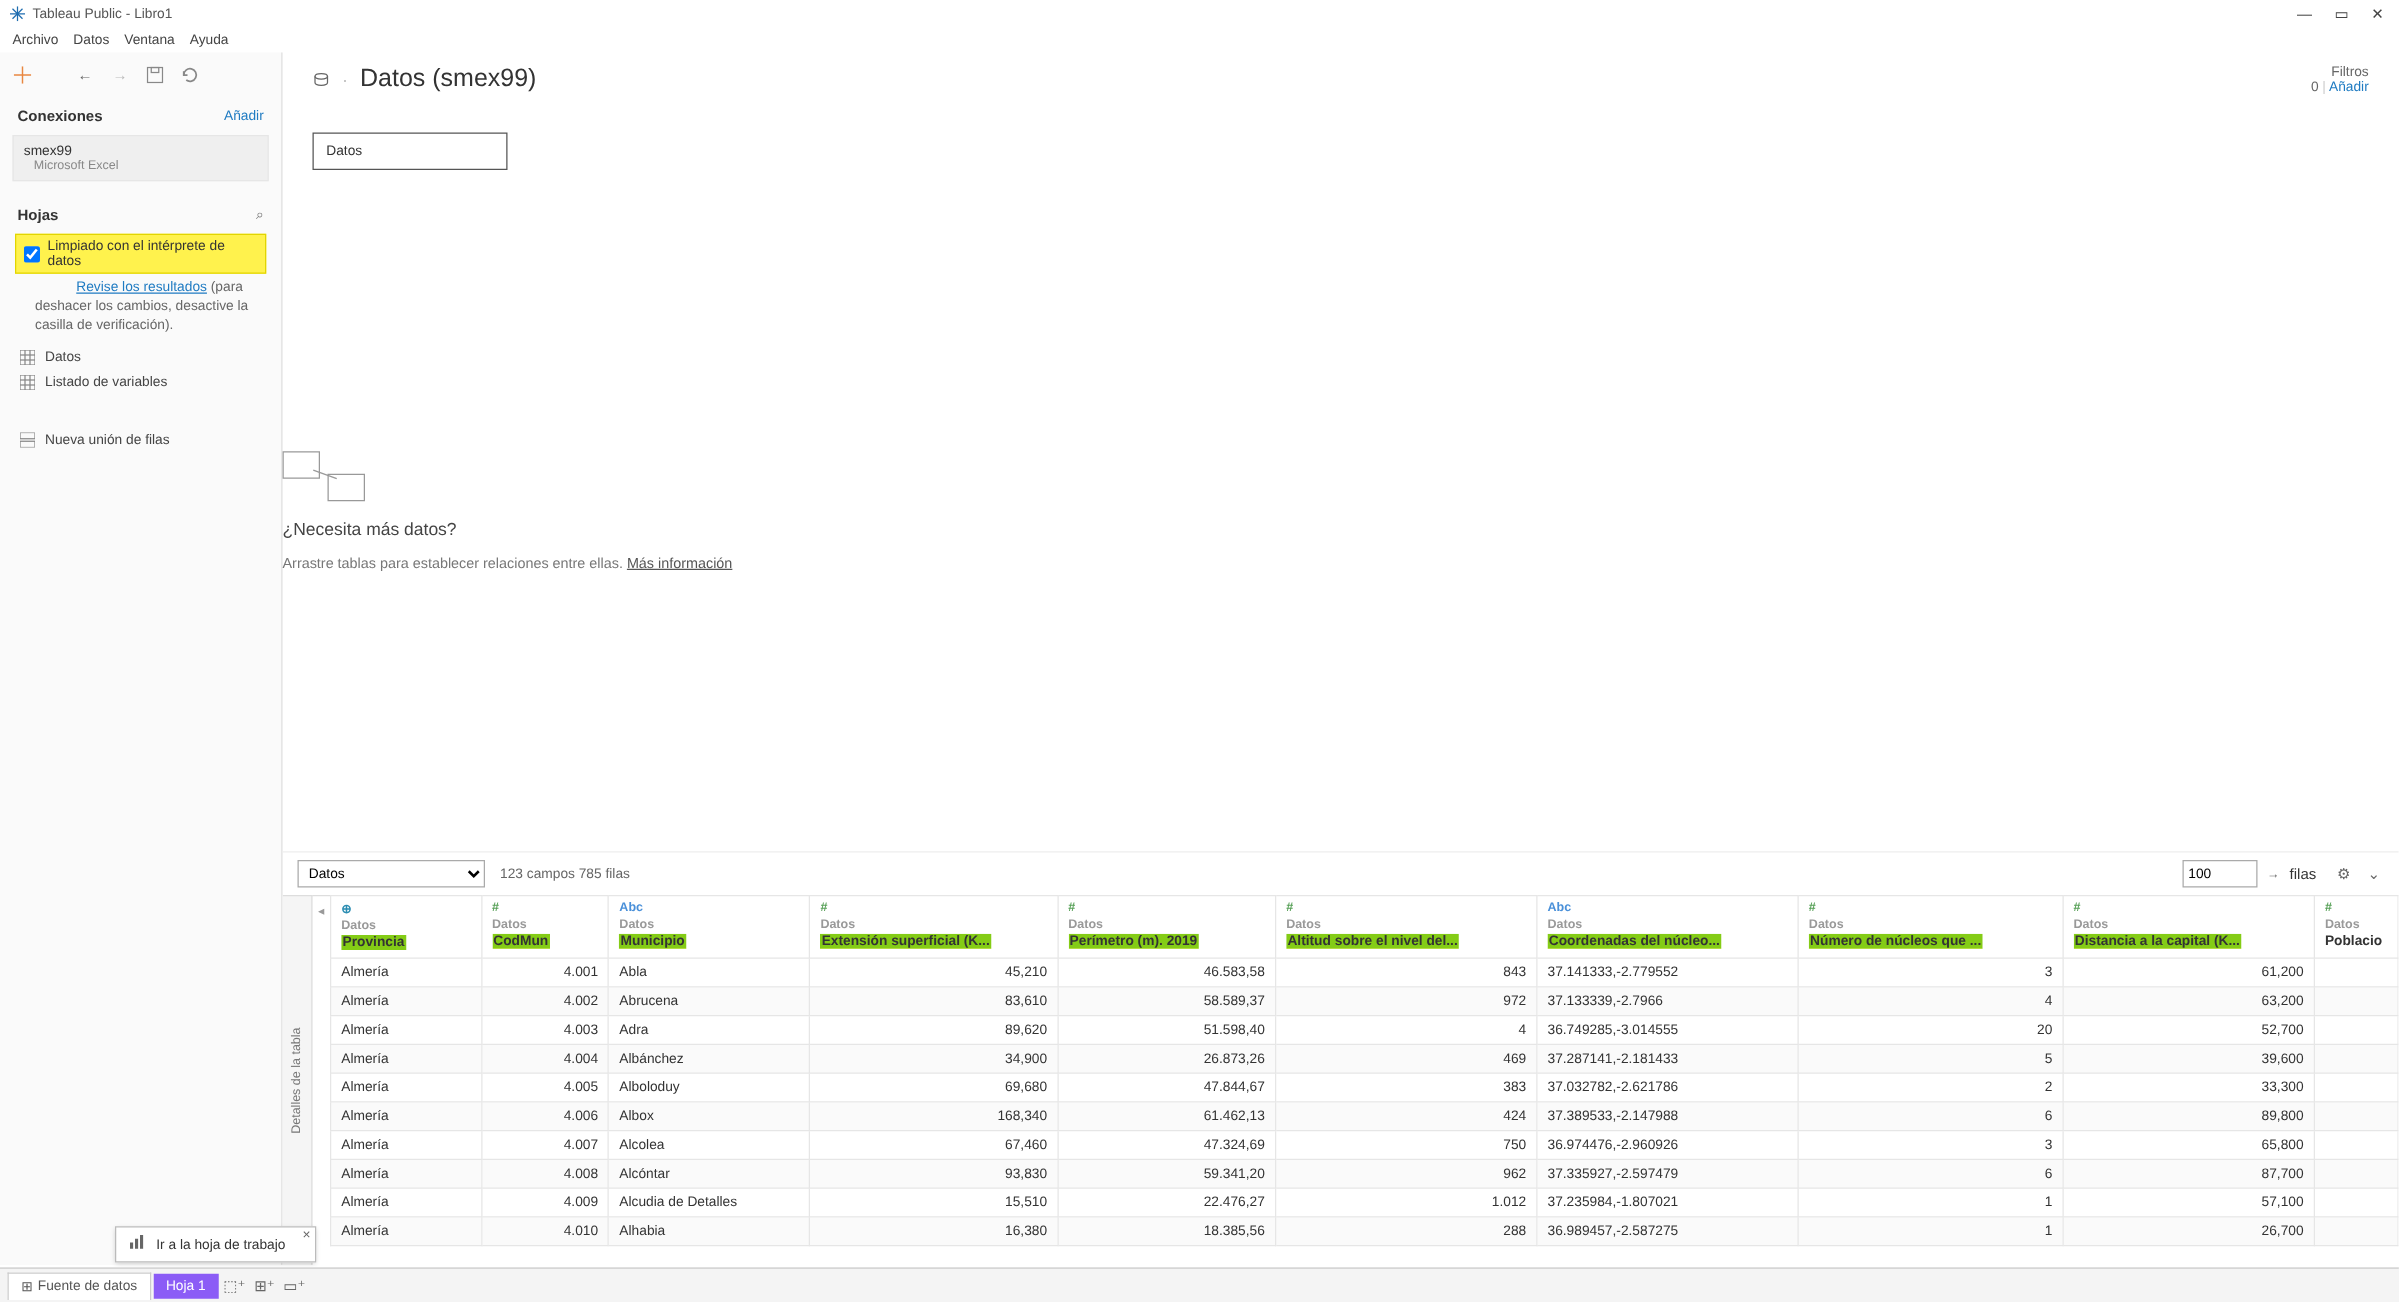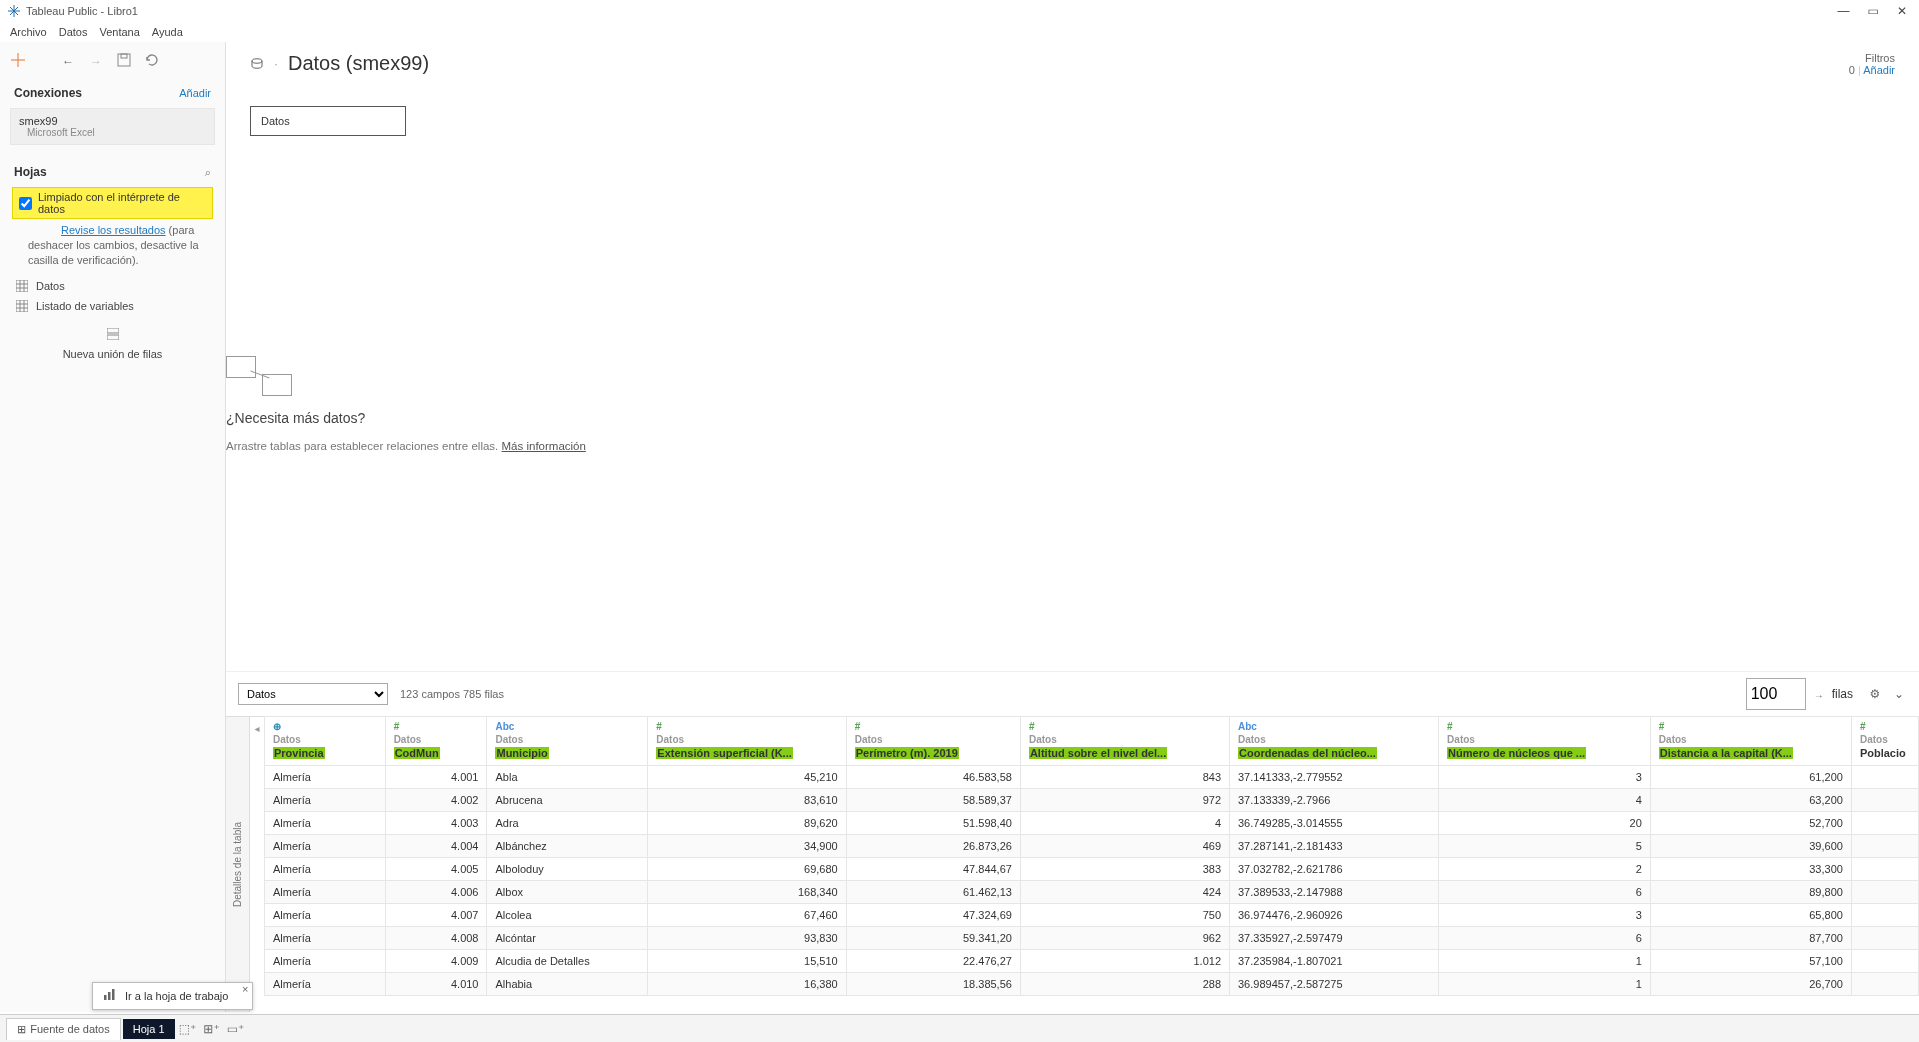--- a/index.html
+++ b/index.html
@@ -46,21 +46,21 @@
   .join-icon .t2 {right:0; bottom:0;}
   .join-icon .line {position:absolute; width:20px; height:1px; background:#999; left:24px; top:18px; transform:rotate(20deg);}
   .cm-q { font-size:14px; color:#444;}
   .cm-hint { font-size:11.5px; color:#777;}
   .cm-hint .link-u { color:#555; text-decoration:underline;}
 
   .grid-controls { display:flex; align-items:center; padding:6px 12px; gap:12px; border-top:1px solid #eee;}
   .gc-select { width:150px; height:22px; border:1px solid #aaa; font-size:11px; padding:2px 4px; background:#fff;}
   .gc-info {font-size:11px; color:#666;}
   .gc-right { margin-left:auto; display:flex; align-items:center; gap:8px;}
-  .gc-rows { width:60px; height:32px; border:1px solid #aaa; font-size:16px; padding:2px 4px;}
+  .gc-rows { width:60px; height:22px; border:1px solid #aaa; font-size:11px; padding:2px 4px;}
   .gc-arrow {font-size:10px; color:#666;}
 
   .data-grid { flex:0 0 auto; height:296px; overflow:hidden; position:relative; display:flex;}
   .dg-vert-label { width:24px; background:#f5f5f5; border-top:1px solid #ddd; border-right:1px solid #ddd; display:flex; align-items:center; justify-content:center;}
   .dg-vert-label span { transform:rotate(-90deg); white-space:nowrap; font-size:10px; color:#777;}
   .dg-collapse {width:14px; border-top:1px solid #ddd; display:flex; align-items:flex-start; justify-content:center; padding-top:6px; color:#999; font-size:10px;}
 
   .dg-table { flex:1; overflow:auto;}
   table { border-collapse:collapse; width:100%; table-layout:fixed;}
   th, td { border:1px solid #e6e6e6; padding:0; font-size:11px; text-align:left; vertical-align:top;}
@@ -73,21 +73,21 @@
   .src-lbl {font-size:10px; color:#999; margin-top:2px;}
   .fld-name {font-size:11px; color:#333; margin-top:2px; white-space:nowrap; overflow:hidden; text-overflow:ellipsis;}
   .hl { background:#84cc16; border-bottom:2px solid #ffe600; padding:0 1px;}
   td.cell {padding:5px 8px; white-space:nowrap; overflow:hidden; text-overflow:ellipsis;}
   td.num {text-align:right;}
   tr.even {background:#fafafa;}
 
   .bottom-tabs { position:fixed; bottom:0; left:0; right:0; height:28px; background:#f4f4f4; border-top:1px solid #ccc; display:flex; align-items:center; padding:0 6px; gap:2px;}
   .btab { padding:4px 10px; font-size:11px; color:#555; display:flex; align-items:center; gap:4px;}
   .btab.active-data { background:#fff; border:1px solid #ccc; border-bottom:none;}
-  .btab.active-sheet { background:#0f172a; color:#fff;}
+  .btab.active-sheet { background:#8b5cf6; color:#fff;}
   .btab-icon { width:22px; text-align:center; font-size:12px; color:#666; padding:4px 2px;}
 
   .tooltip-pop { position:fixed; bottom:32px; left:92px; background:#fff; border:1px solid #bbb; box-shadow:0 1px 4px rgba(0,0,0,.2); padding:6px 24px 6px 10px; font-size:11px; display:flex; align-items:center; gap:8px;}
   .tooltip-pop .close {position:absolute; top:0; right:4px; font-size:11px; color:#666;}
 </style>
 </head>
 <body>
 
 <div class="titlebar">
   <div class="titlebar-left">
@@ -185,21 +185,21 @@
             <rect x="0" y="0" width="12" height="12" fill="none" stroke="#888"></rect>
             <line x1="0" y1="4" x2="12" y2="4" stroke="#888"></line>
             <line x1="0" y1="8" x2="12" y2="8" stroke="#888"></line>
             <line x1="4" y1="0" x2="4" y2="12" stroke="#888"></line>
             <line x1="8" y1="0" x2="8" y2="12" stroke="#888"></line>
           </svg>
         </span>
       <span>Listado de variables</span>
     </div>
 
-    <div class="sheet-item" style="margin-top:8px;flex-direction:column;">
+    <div class="sheet-item" style="margin-top:26px;">
       <span class="grid-ico">
           <svg width="12" height="12">
             <rect x="0" y="0" width="12" height="5" fill="none" stroke="#888"></rect>
             <rect x="0" y="7" width="12" height="5" fill="none" stroke="#888"></rect>
           </svg>
         </span>
       <span>Nueva unión de filas</span>
     </div>
   </div>
 

